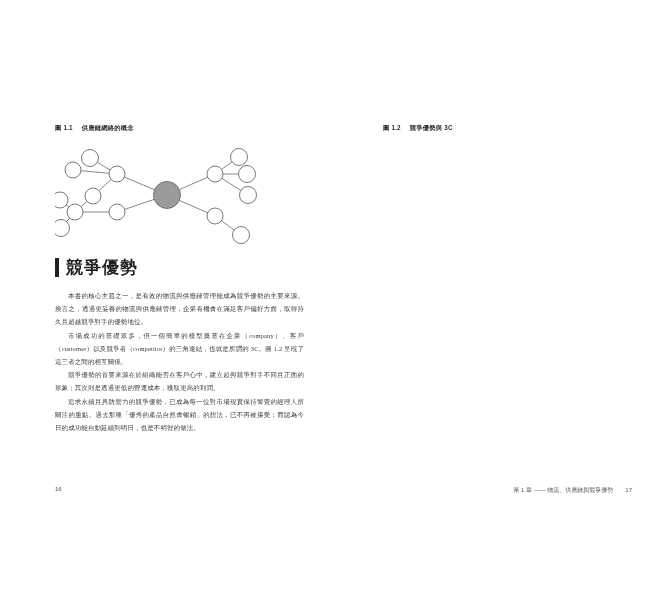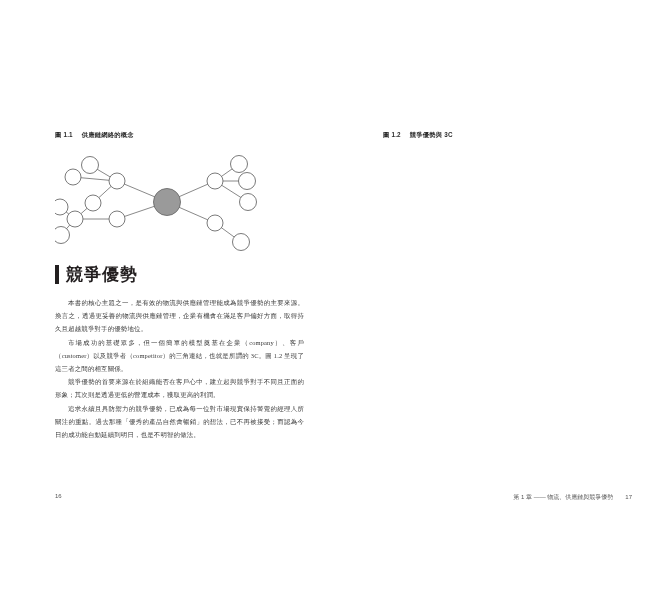--- a/index.html
+++ b/index.html
@@ -21,21 +21,20 @@
     left: 0; top: 0;
     width: 655px;
     height: 609px;
   }
 
   .page {
     position: absolute;
     top: 0;
     width: 327px;
     height: 488px;
-    margin-top: 7px;
   }
   .page-left  { left: 0; }
   .page-right { left: 328px; }
 
   
   .fig-caption {
     position: absolute;
     font-family: "Liberation Sans", "DejaVu Sans", sans-serif;
     font-size: 6.3px;
     font-weight: bold;

